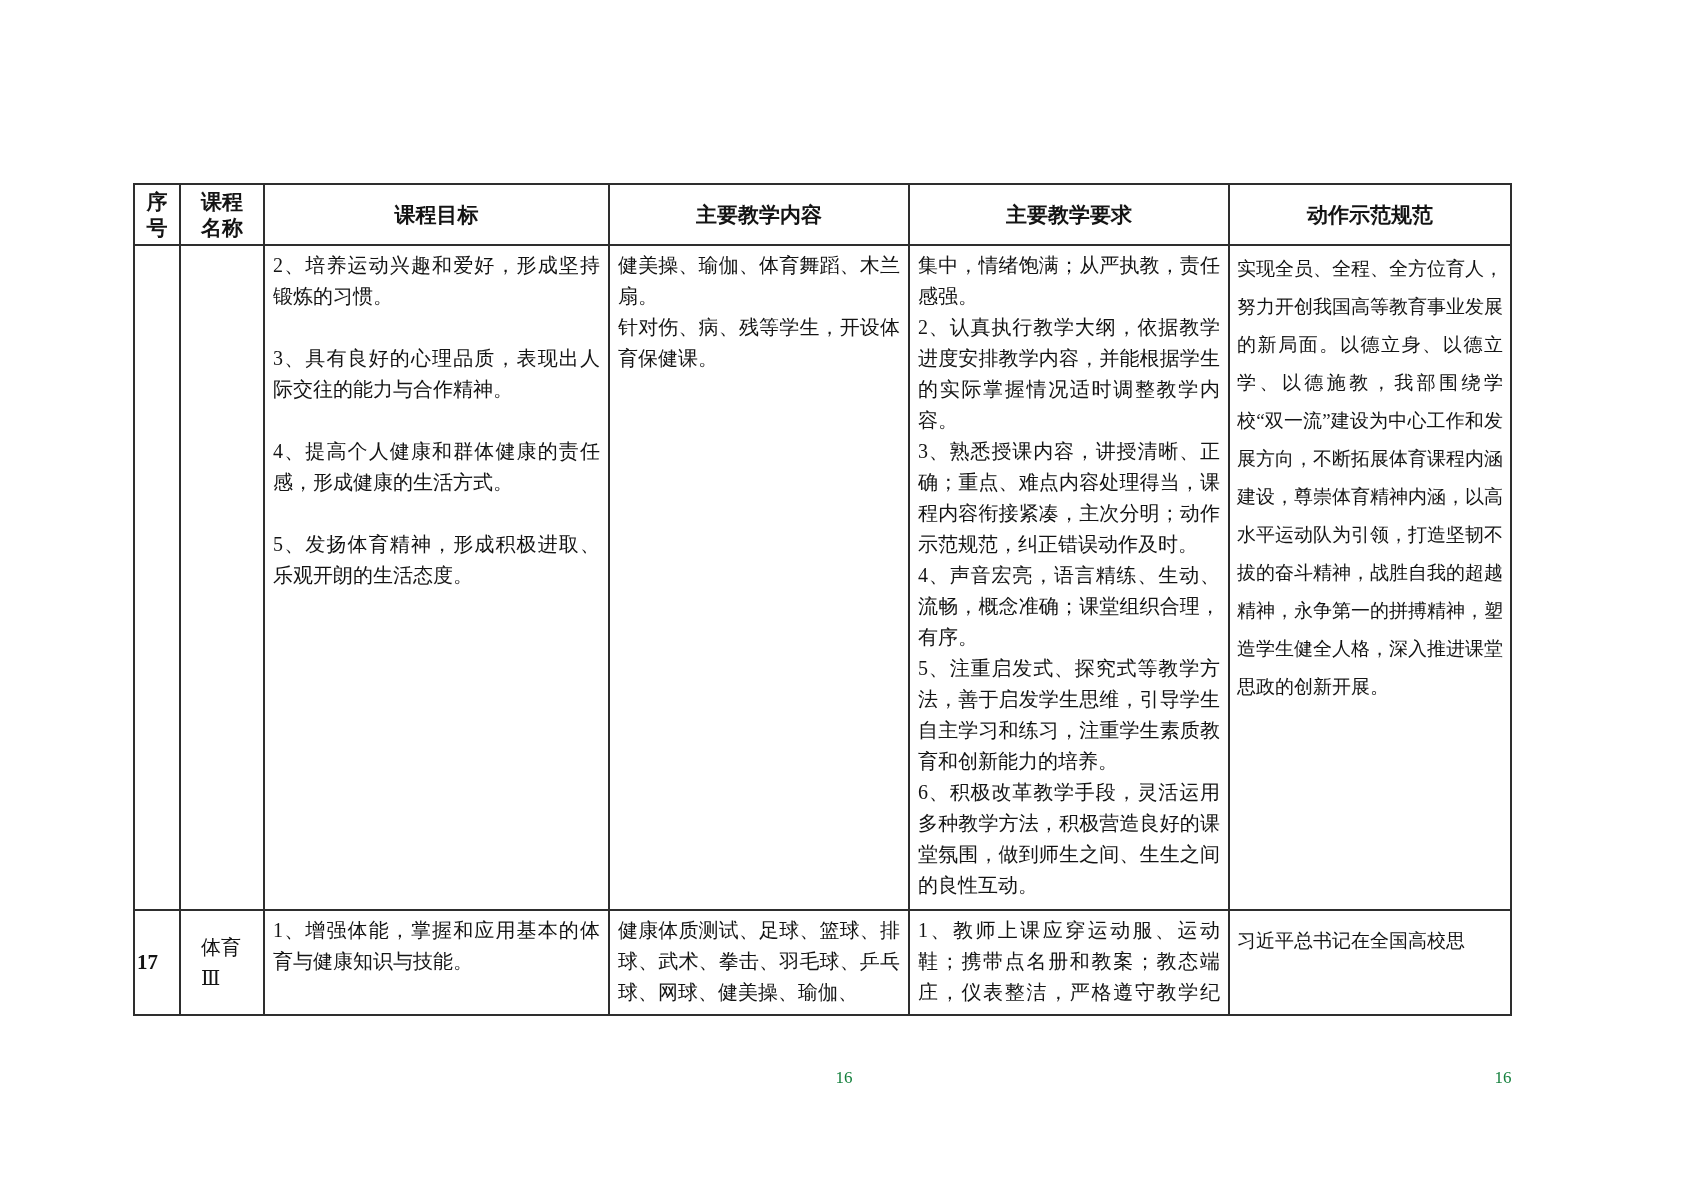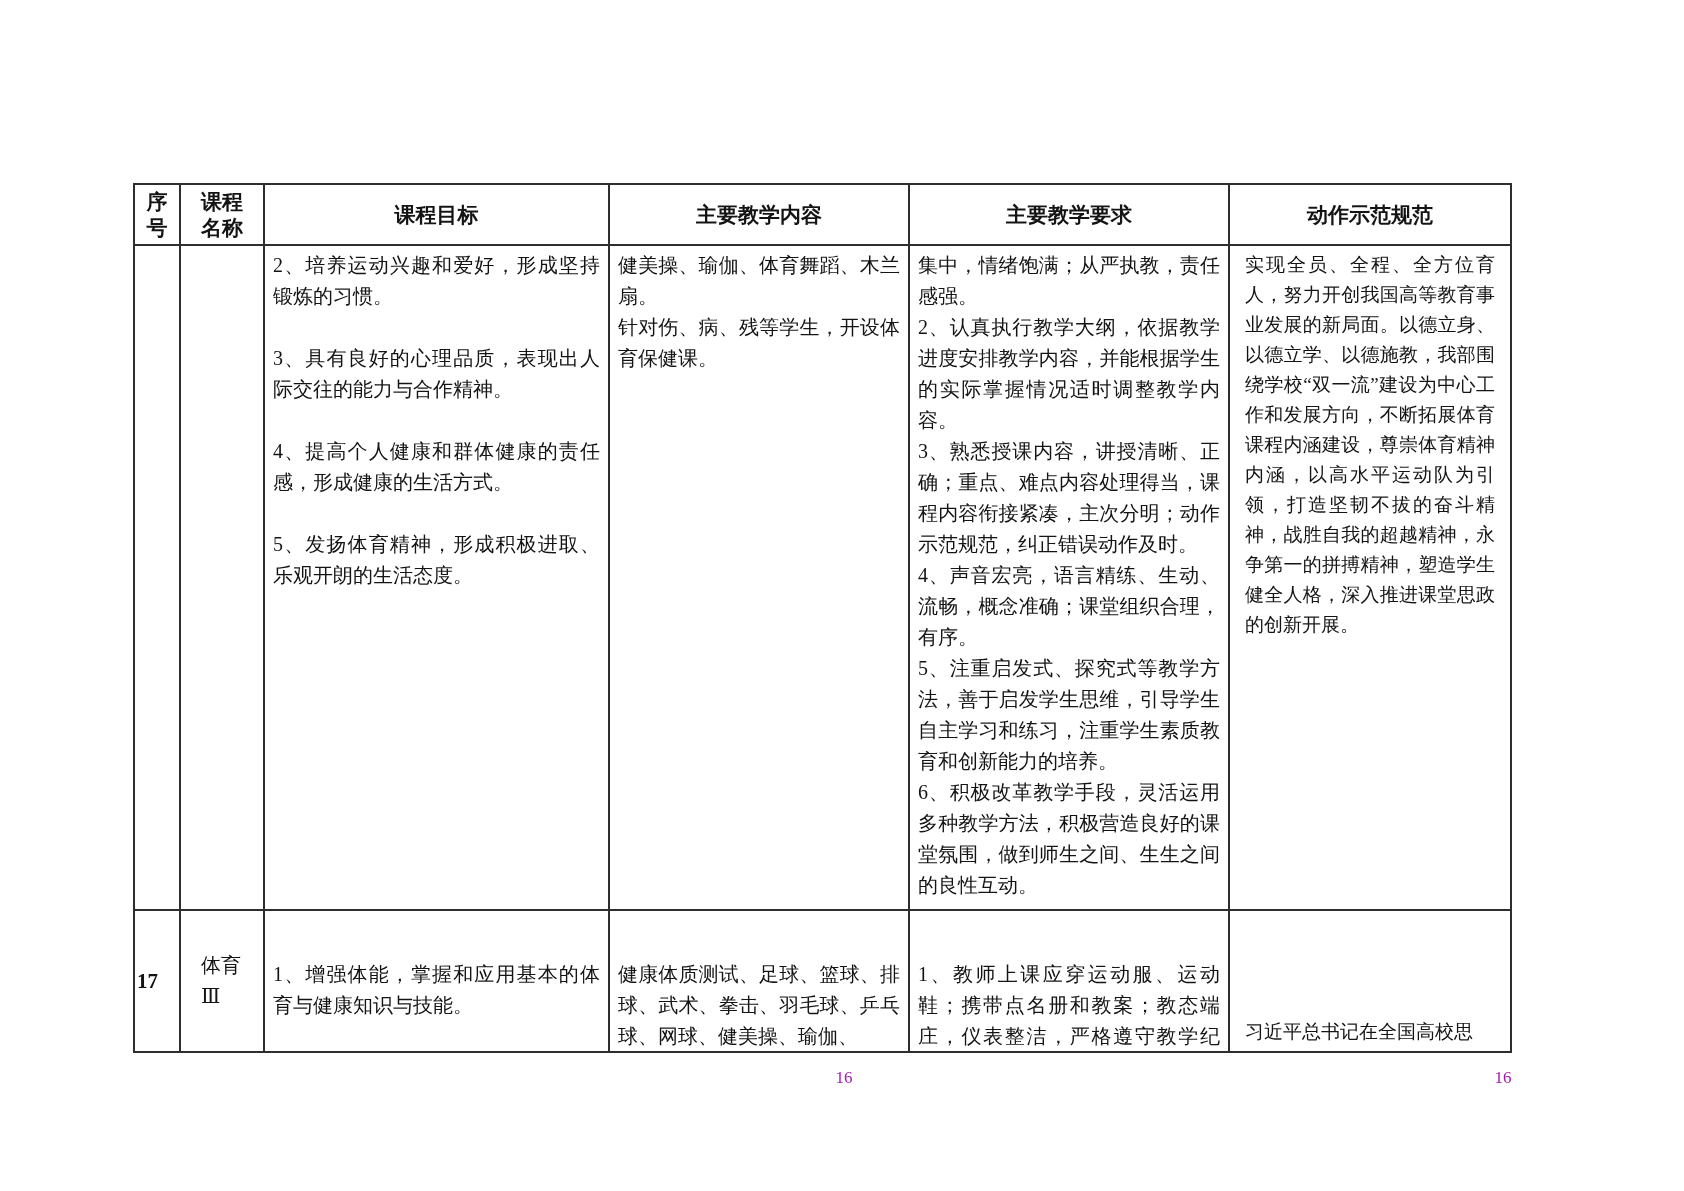--- a/index.html
+++ b/index.html
@@ -33,36 +33,36 @@
   .doc-table thead th{
     height:55px;
     vertical-align:middle;text-align:center;
     font-weight:bold;font-size:21px;line-height:26px;
     white-space:pre-line;
     padding:2px;
   }
   tr.row-main td{height:655px;margin-top:44px;}
   tr.row-17 td{height:95px;}
 
-  td.small{font-size:19px;line-height:30px;padding:4px 15px;}
+  td.small{font-size:19px;line-height:38px;padding:4px 7px;}
 
   .para{text-align:justify;}
   td.gapped .para:not(:last-child){margin-bottom:31px;}
 
   td.sn-cell,td.name-cell{vertical-align:middle;}
   td.sn-cell{text-align:left;font-weight:bold;font-size:21px;padding:2px;}
   td.name-cell{padding:4px 20px;}
 
-  .clip{height:88px;overflow:hidden;margin-top:44px;}
+  .clip{height:88px;overflow:hidden;}
   td.bottom-cell{vertical-align:bottom;}
-  td.bottom-cell .clip{display:flex;align-items:flex-end;height:88px;}
+  td.bottom-cell .clip{display:flex;align-items:flex-start;height:88px;}
 
   .footer-num{
     position:absolute;top:1068px;
-    font-size:17px;color:#a21caf;
+    font-size:17px;color:#15803d;
   }
   .footer-num.center{left:833px;width:22px;text-align:center;}
   .footer-num.right{left:1492px;width:22px;text-align:center;}
 </style>
 </head>
 <body>
 
 <div class="page">
 
   <table class="doc-table">

